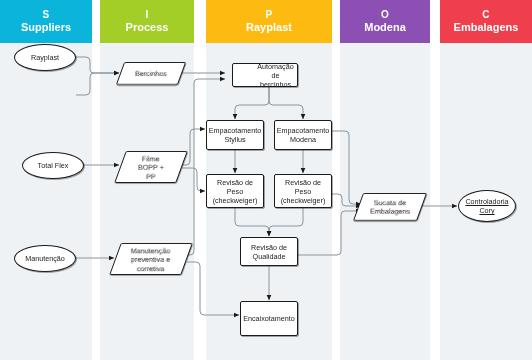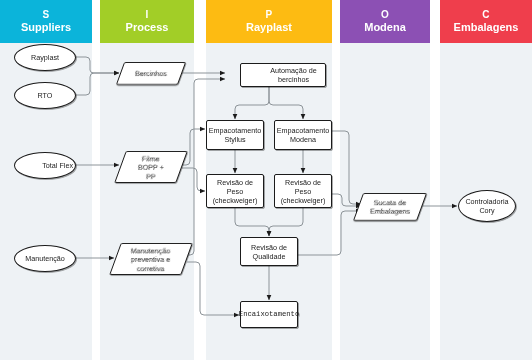--- a/index.html
+++ b/index.html
@@ -173,45 +173,42 @@
 
       <path d="M298,255 H337 Q341,255 341,251 V215 Q341,211 345,211 H361"></path>
 
       <path d="M420,206 H457"></path>
     </g>
   </svg>
 
   <div class="node ellipse" style="left:14px;top:44px;width:62px;height:27px;">
     <span class="lbl">Rayplast</span>
   </div>
-  <div class="node ellipse" style="left:14px;top:82px;width:62px;height:27px;">
-    <span class="lbl">RTO</span>
-  </div>
-  <div class="node ellipse" style="left:14px;top:152px;width:62px;height:27px;justify-content:flex-end;">
+  <div class="node ellipse" style="left:22px;top:152px;width:62px;height:27px;">
     <span class="lbl">Total Flex</span>
   </div>
   <div class="node ellipse" style="left:14px;top:245px;width:62px;height:27px;">
     <span class="lbl">Manutenção</span>
   </div>
 
   <div class="node para" style="left:120px;top:62px;width:62px;height:23px;">
     <span class="lbl">Bercinhos</span>
   </div>
   <div class="node para" style="left:120px;top:151px;width:62px;height:32px;">
     <span class="lbl">Filme
 BOPP +
 PP</span>
   </div>
   <div class="node para" style="left:115px;top:243px;width:72px;height:32px;">
     <span class="lbl">Manutenção
 preventiva e
 corretiva</span>
   </div>
 
-  <div class="node rect" style="left:240px;top:63px;width:86px;height:24px;padding-left:21px;">
+  <div class="node rect" style="left:232px;top:63px;width:66px;height:24px;padding-left:21px;">
     <span class="lbl">Automação de bercinhos</span>
   </div>
   <div class="node rect" style="left:206px;top:120px;width:58px;height:30px;">
     <span class="lbl">Empacotamento
 Styllus</span>
   </div>
   <div class="node rect" style="left:274px;top:120px;width:58px;height:30px;">
     <span class="lbl">Empacotamento
 Modena</span>
   </div>
@@ -222,27 +219,27 @@
   </div>
   <div class="node rect" style="left:274px;top:174px;width:58px;height:34px;">
     <span class="lbl">Revisão de
 Peso
 (checkweiger)</span>
   </div>
   <div class="node rect" style="left:240px;top:237px;width:58px;height:29px;">
     <span class="lbl">Revisão de
 Qualidade</span>
   </div>
-  <div class="node rect" style="left:240px;top:301px;width:58px;height:27px;font-family:Liberation Mono, monospace;">
+  <div class="node rect" style="left:240px;top:301px;width:58px;height:35px;">
     <span class="lbl">Encaixotamento</span>
   </div>
 
   <div class="node para" style="left:358px;top:193px;width:64px;height:28px;">
     <span class="lbl">Sucata de
 Embalagens</span>
   </div>
 
-  <div class="node ellipse" style="left:458px;top:190px;width:58px;height:32px;">
+  <div class="node ellipse" style="left:458px;top:190px;width:58px;height:32px;text-decoration:underline;">
     <span class="lbl">Controladoria
 Cory</span>
   </div>
 
 </div>
 
 </body></html>

